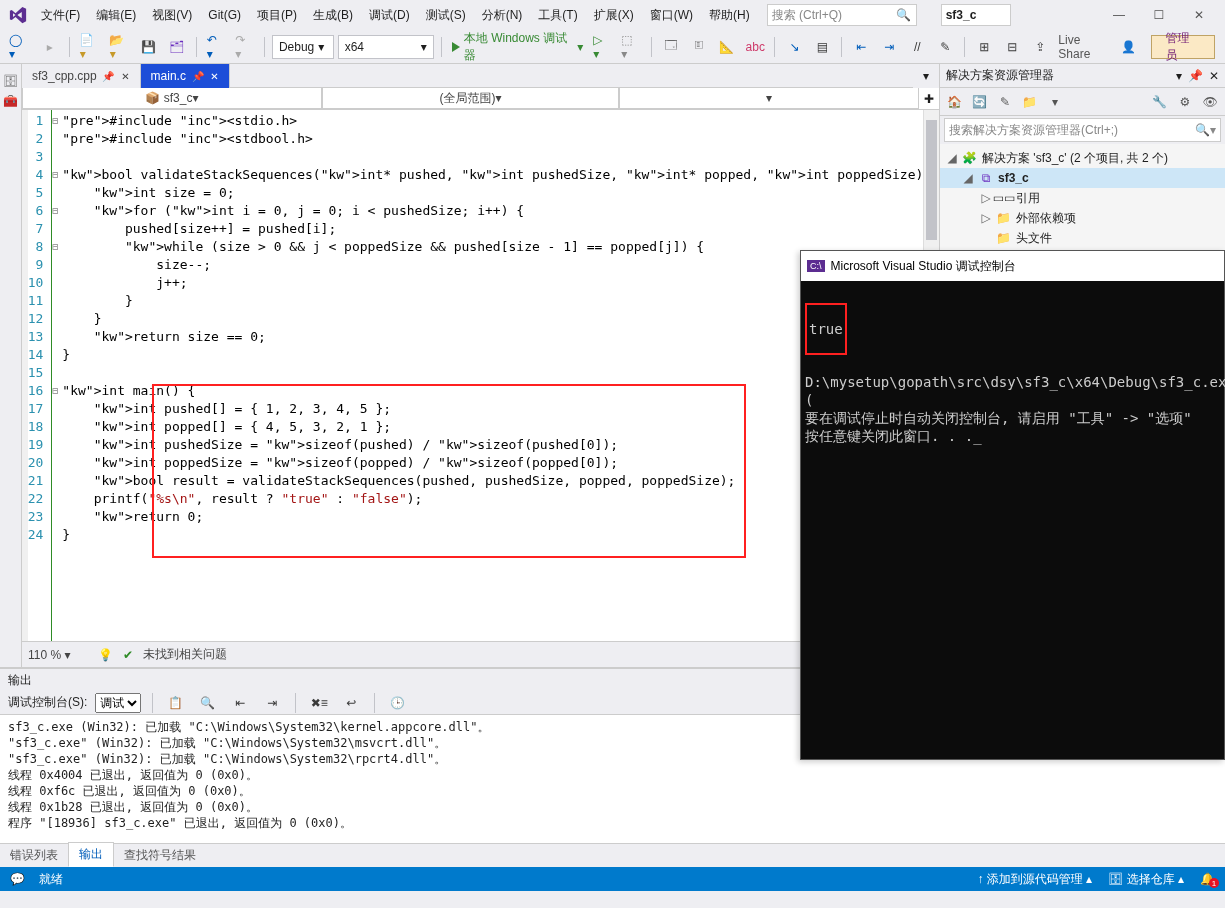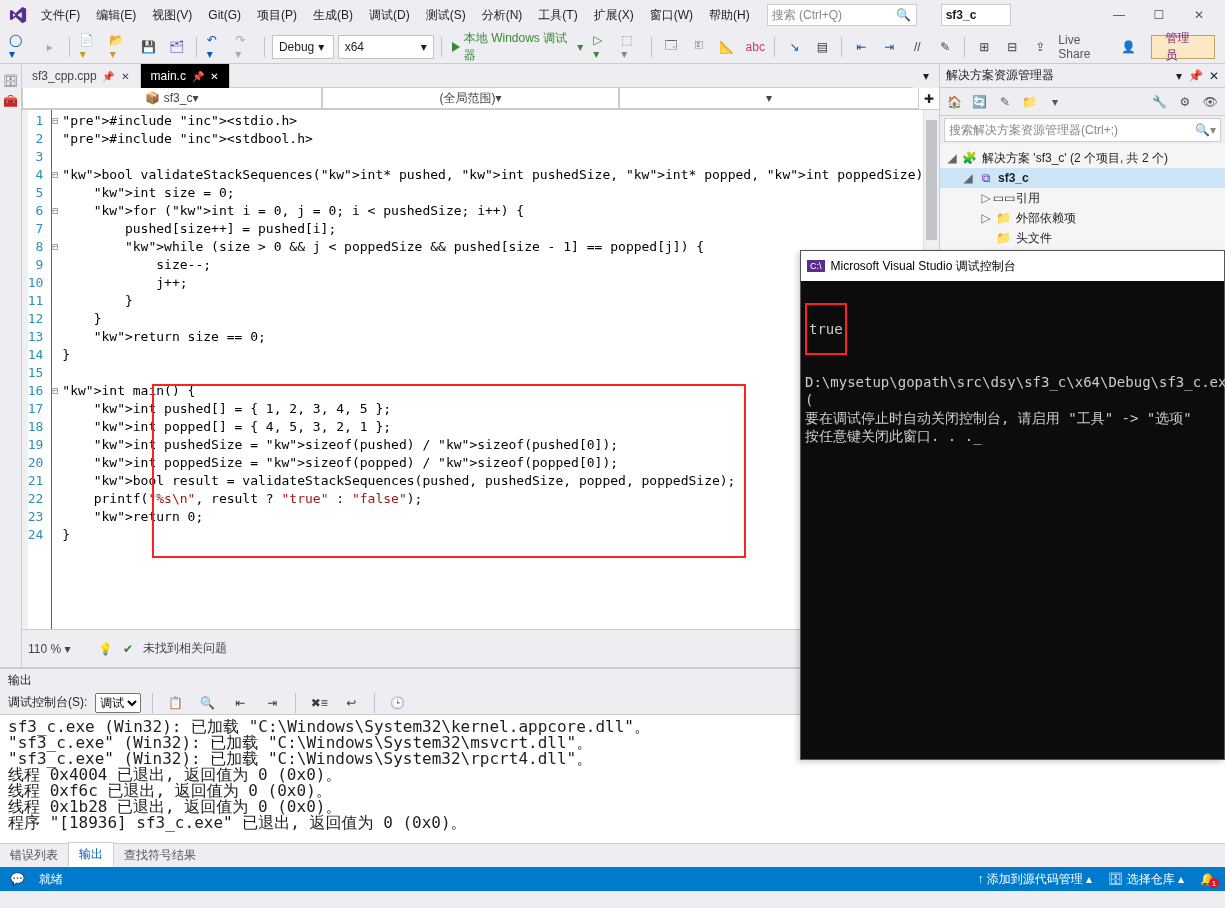--- a/index.html
+++ b/index.html
@@ -24,52 +24,52 @@
   .adminbtn { border: 1px solid #bfa365; background: #fbe9c5; padding: 2px 14px; height: 24px; display: flex; align-items: center; color: #701a75; margin-left: 6px; margin-right: 4px;}
   
   .mainrow { display: flex; height: 603px; }
   .leftgutter { width: 22px; background: #eeeef2; border-right: 1px solid #ccc; display:flex; flex-direction:column; align-items:center; padding-top:10px; gap:6px; color:#666; }
   .editorcol { flex: 1; display: flex; flex-direction: column; background: #fff; min-width:0;}
   .rightpane { width: 286px; background: #eeeef2; border-left: 1px solid #ccc; display:flex; flex-direction:column;}
   
   .tabrow { height: 24px; display: flex; background: #eeeef2; align-items: stretch; }
   .tab { display: flex; align-items: center; padding: 0 10px; gap: 6px; background: #eeeef2; border-right: 1px solid #ccc; font-size:12px;}
   .tab.inactive { color: #444; }
-  .tab.active { background: #000000; color: #fff; }
+  .tab.active { background: #1d4ed8; color: #fff; }
   .tab .pin, .tab .close { font-size: 10px; }
   .tabrow .spacer { flex: 1; background:#eeeef2; border-bottom:1px solid #ccc;}
   .navdrop { height: 22px; display: flex; border-bottom:1px solid #ccc; }
   .navdrop .nd { flex:1; border:1px solid #ccc; border-top:none; background:#fff; display:flex; align-items:center; padding:0 24px; color:#444; justify-content:center;}
   .editorarea { flex:1; display:flex; background:#fff; overflow:hidden; position:relative;}
   .lnums { width: 60px; text-align:right; padding: 2px 8px 0 0; color:#2b91af; font-family: Consolas, monospace; font-size:13px; line-height:18px; background:#fff;}
   .foldgutter { width:14px; background:#fff; border-right:0; position:relative; font-family: Consolas, monospace; font-size:10px; line-height:18px; color:#888; padding-top:2px;}
   .foldgutter div { height:18px; text-align:center;}
   .greenbar { width:4px; background:#2e8b26; }
   .code { flex:1; padding: 2px 0 0 4px; font-family: Consolas, monospace; font-size:13px; line-height:18px; white-space:pre; color:#000; position:relative;}
   .str { color:#a31515; }
   .highlightbox { position:absolute; border:2px solid #ff2020; pointer-events:none;}
   .hb1 { left:130px; top:274px; width:594px; height:174px; }
-  .editorfoot { height:38px; border-top:1px solid #ccc; display:flex; align-items:center; padding:0 6px; gap:10px; color:#444; background:#eeeef2;}
+  .editorfoot { height:26px; border-top:1px solid #ccc; display:flex; align-items:center; padding:0 6px; gap:10px; color:#444; background:#eeeef2;}
   .editorfoot .zoom { width:60px; }
   .editorfoot .ok { color:#2e8b26;}
   .rightpane .paneheader { height:24px; display:flex; align-items:center; padding:0 6px; background:#eeeef2; justify-content:space-between; border-bottom:1px solid #ccc;}
   .rightpane .panetoolbar { height:28px; display:flex; align-items:center; padding:0 4px; gap:3px; border-bottom:1px solid #ccc;}
   .rightpane .panetoolbar .tb { width:22px; height:22px; display:flex; align-items:center; justify-content:center; color:#555; border:1px solid transparent;}
   .rightpane .panesearch { height:24px; margin:2px 4px; border:1px solid #ccc; background:#fff; display:flex; align-items:center; padding:0 4px; color:#888;}
   .tree { flex:1; background:#f5f5f5; padding:4px 0; overflow:auto; font-size:12px;}
   .tree .node { display:flex; align-items:center; height:20px; padding-left:6px; gap:4px;}
   .tree .node.sel { background:#cde6f7; }
   .tree .node .arrow { width:12px; text-align:center; color:#666;}
   .tree .node .ico { width:16px; height:16px; display:inline-flex; align-items:center; justify-content:center;}
   
   .outputpanel { height:176px; border-top:2px solid #ccc; background:#fff; display:flex; flex-direction:column;}
   .outputpanel .ohdr { height:22px; display:flex; align-items:center; padding:0 8px; background:#eeeef2; }
   .outputpanel .otab { height:24px; display:flex; align-items:center; gap:8px; padding:0 8px; background:#eeeef2; border-bottom:1px solid #ccc;}
   .outputpanel .otab select { height:20px; font-size:12px;}
-  .outputpanel .ocontent { flex:1; padding:4px 8px; font-family:"NSimSun", Consolas, monospace; font-size:16px; line-height:16px; white-space:pre; overflow:auto;}
+  .outputpanel .ocontent { flex:1; padding:4px 8px; font-family:"NSimSun", Consolas, monospace; font-size:12px; line-height:16px; white-space:pre; overflow:auto;}
   .bottomtabs { height:24px; display:flex; align-items:flex-end; background:#eeeef2; border-top:1px solid #ccc; gap:0;}
   .bottomtabs .btab { padding:3px 10px; color:#555; }
   .bottomtabs .btab.active { background:#fff; border:1px solid #ccc; border-bottom:1px solid #fff; color:#005dba;}
   
   .statusbar { height:24px; background:#007acc; color:#fff; display:flex; align-items:center; padding:0 10px; gap:14px;}
   .statusbar .sright { margin-left:auto; display:flex; align-items:center; gap:16px;}
   .statusbar .badge { position:relative;}
   .statusbar .badge .dot { position:absolute; bottom:-2px; right:-4px; width:10px; height:10px; border-radius:50%; background:#e81123; color:#fff; font-size:8px; display:flex; align-items:center; justify-content:center;}
   
   .consolewin { position:absolute; left:800px; top:250px; width:425px; height:510px; background:#0c0c0c; border:1px solid #555; box-shadow: -2px 2px 6px rgba(0,0,0,.2);}

